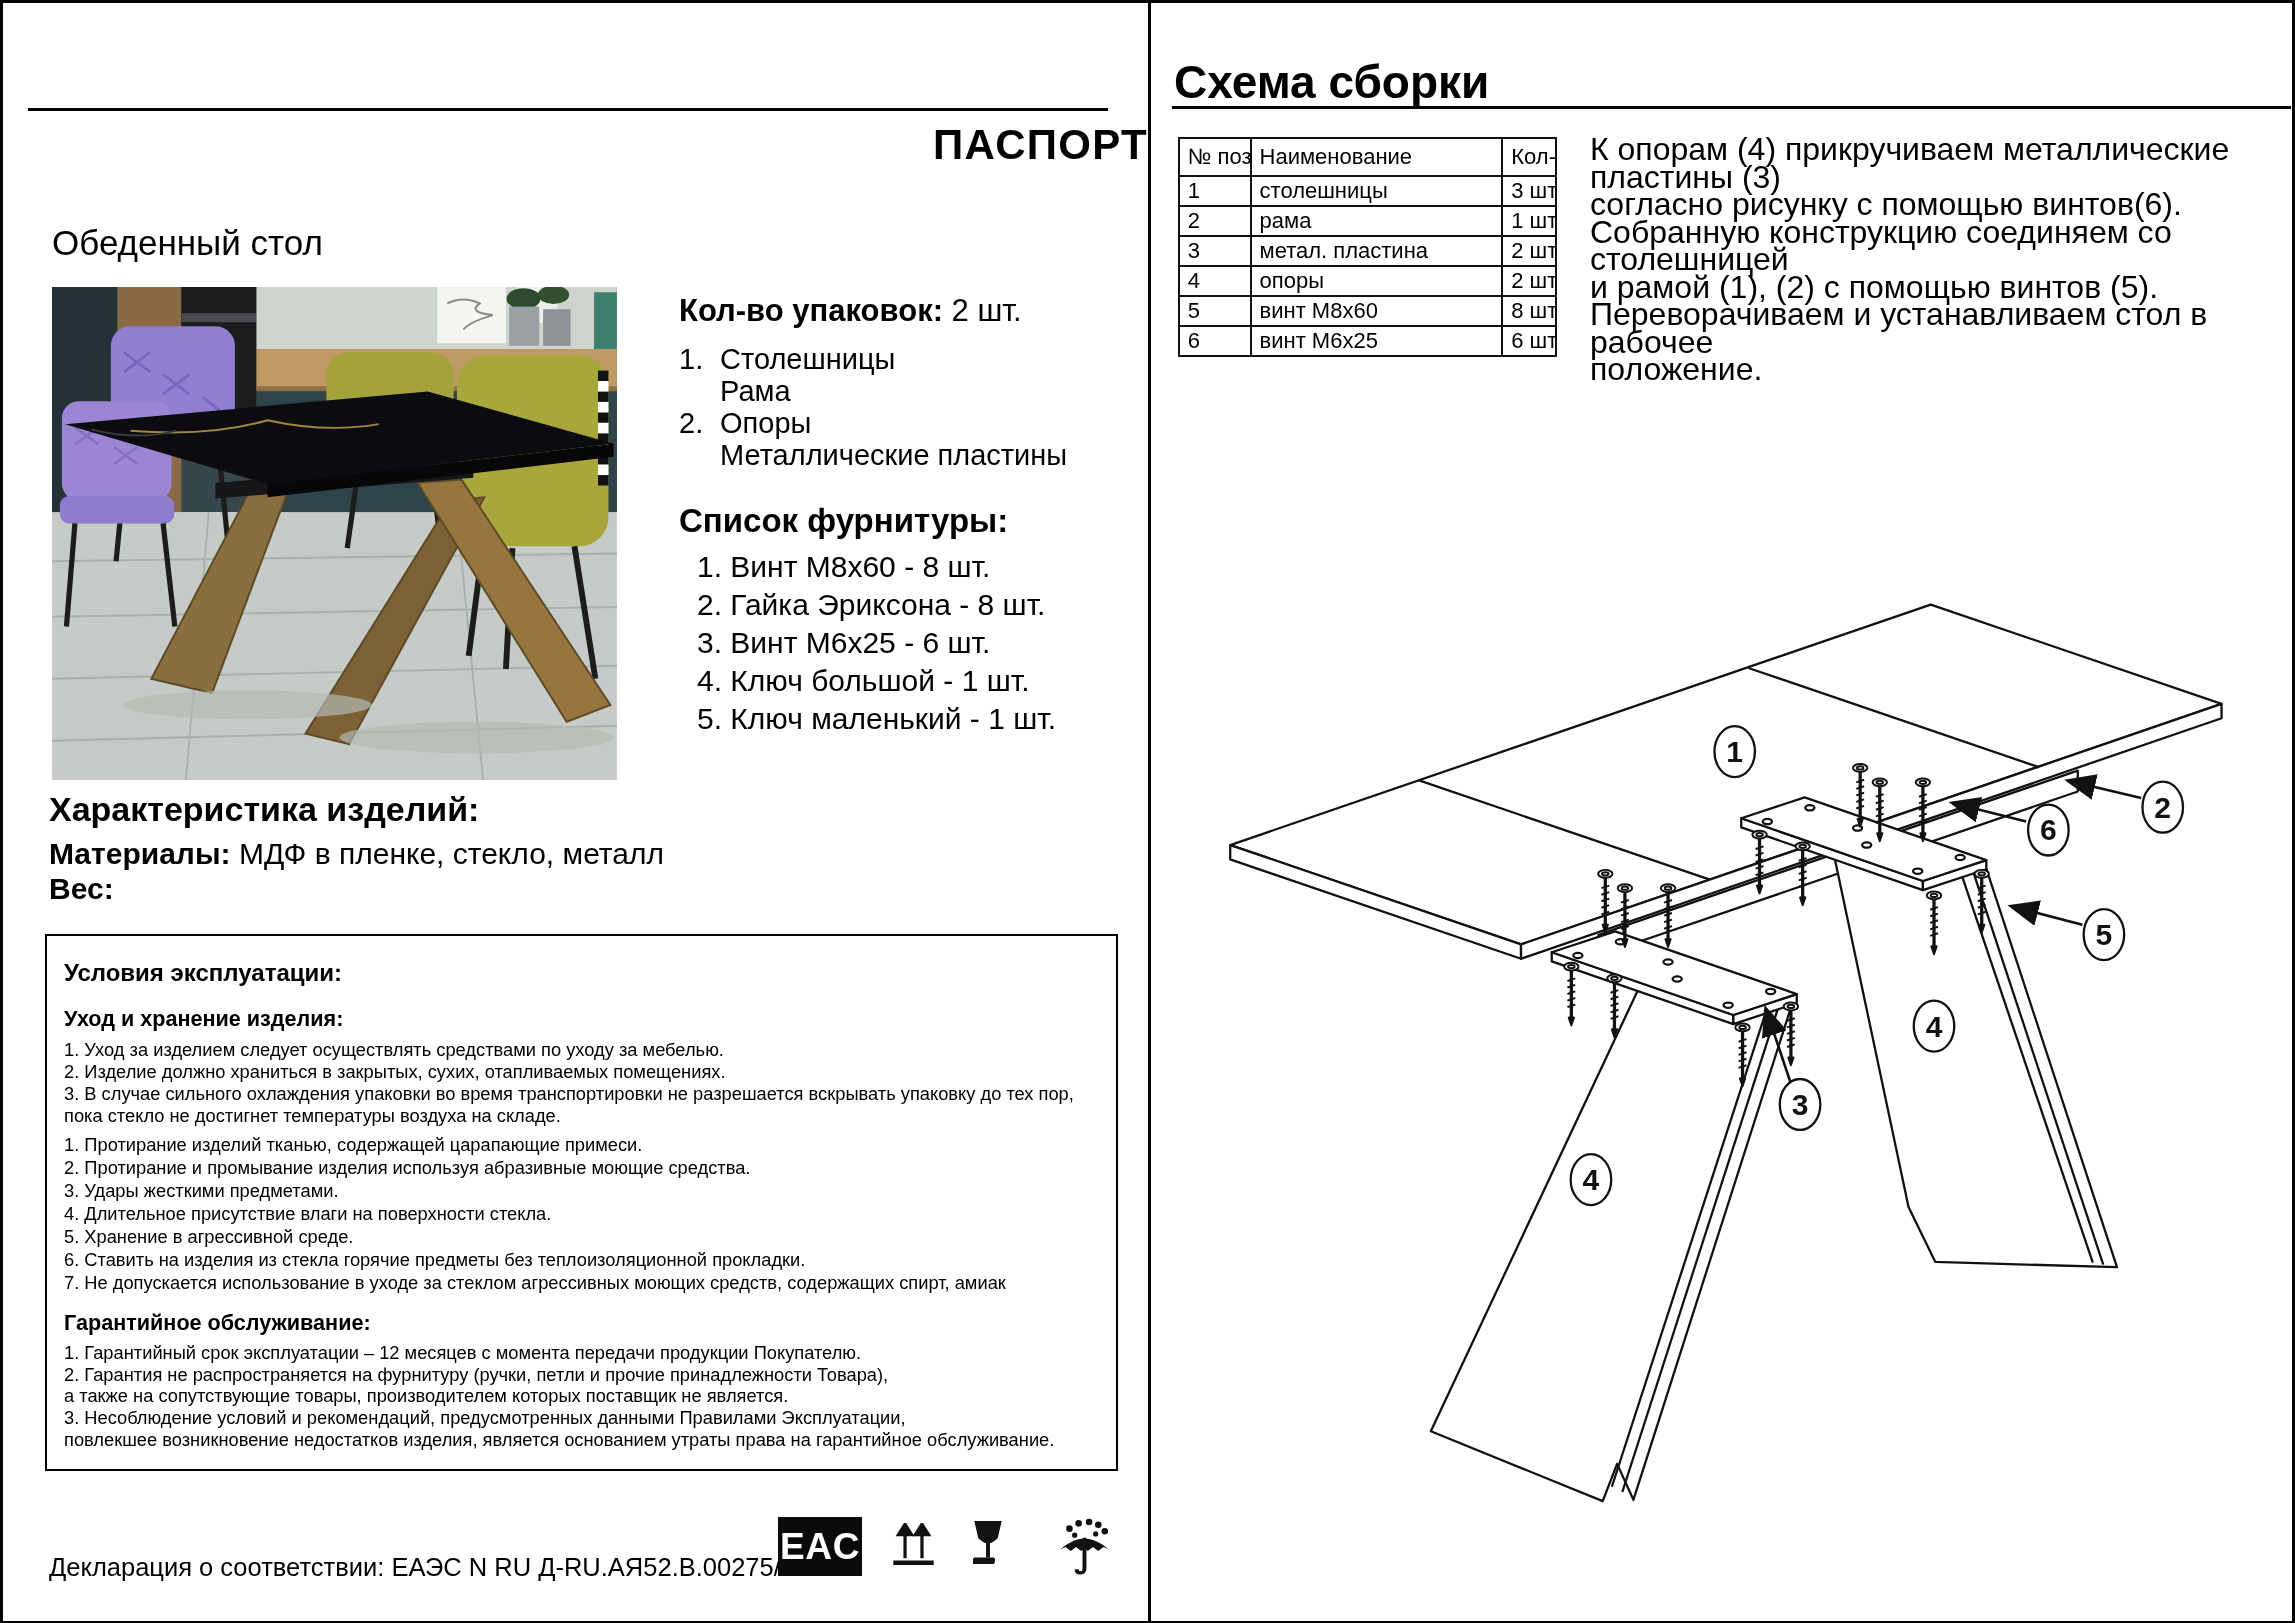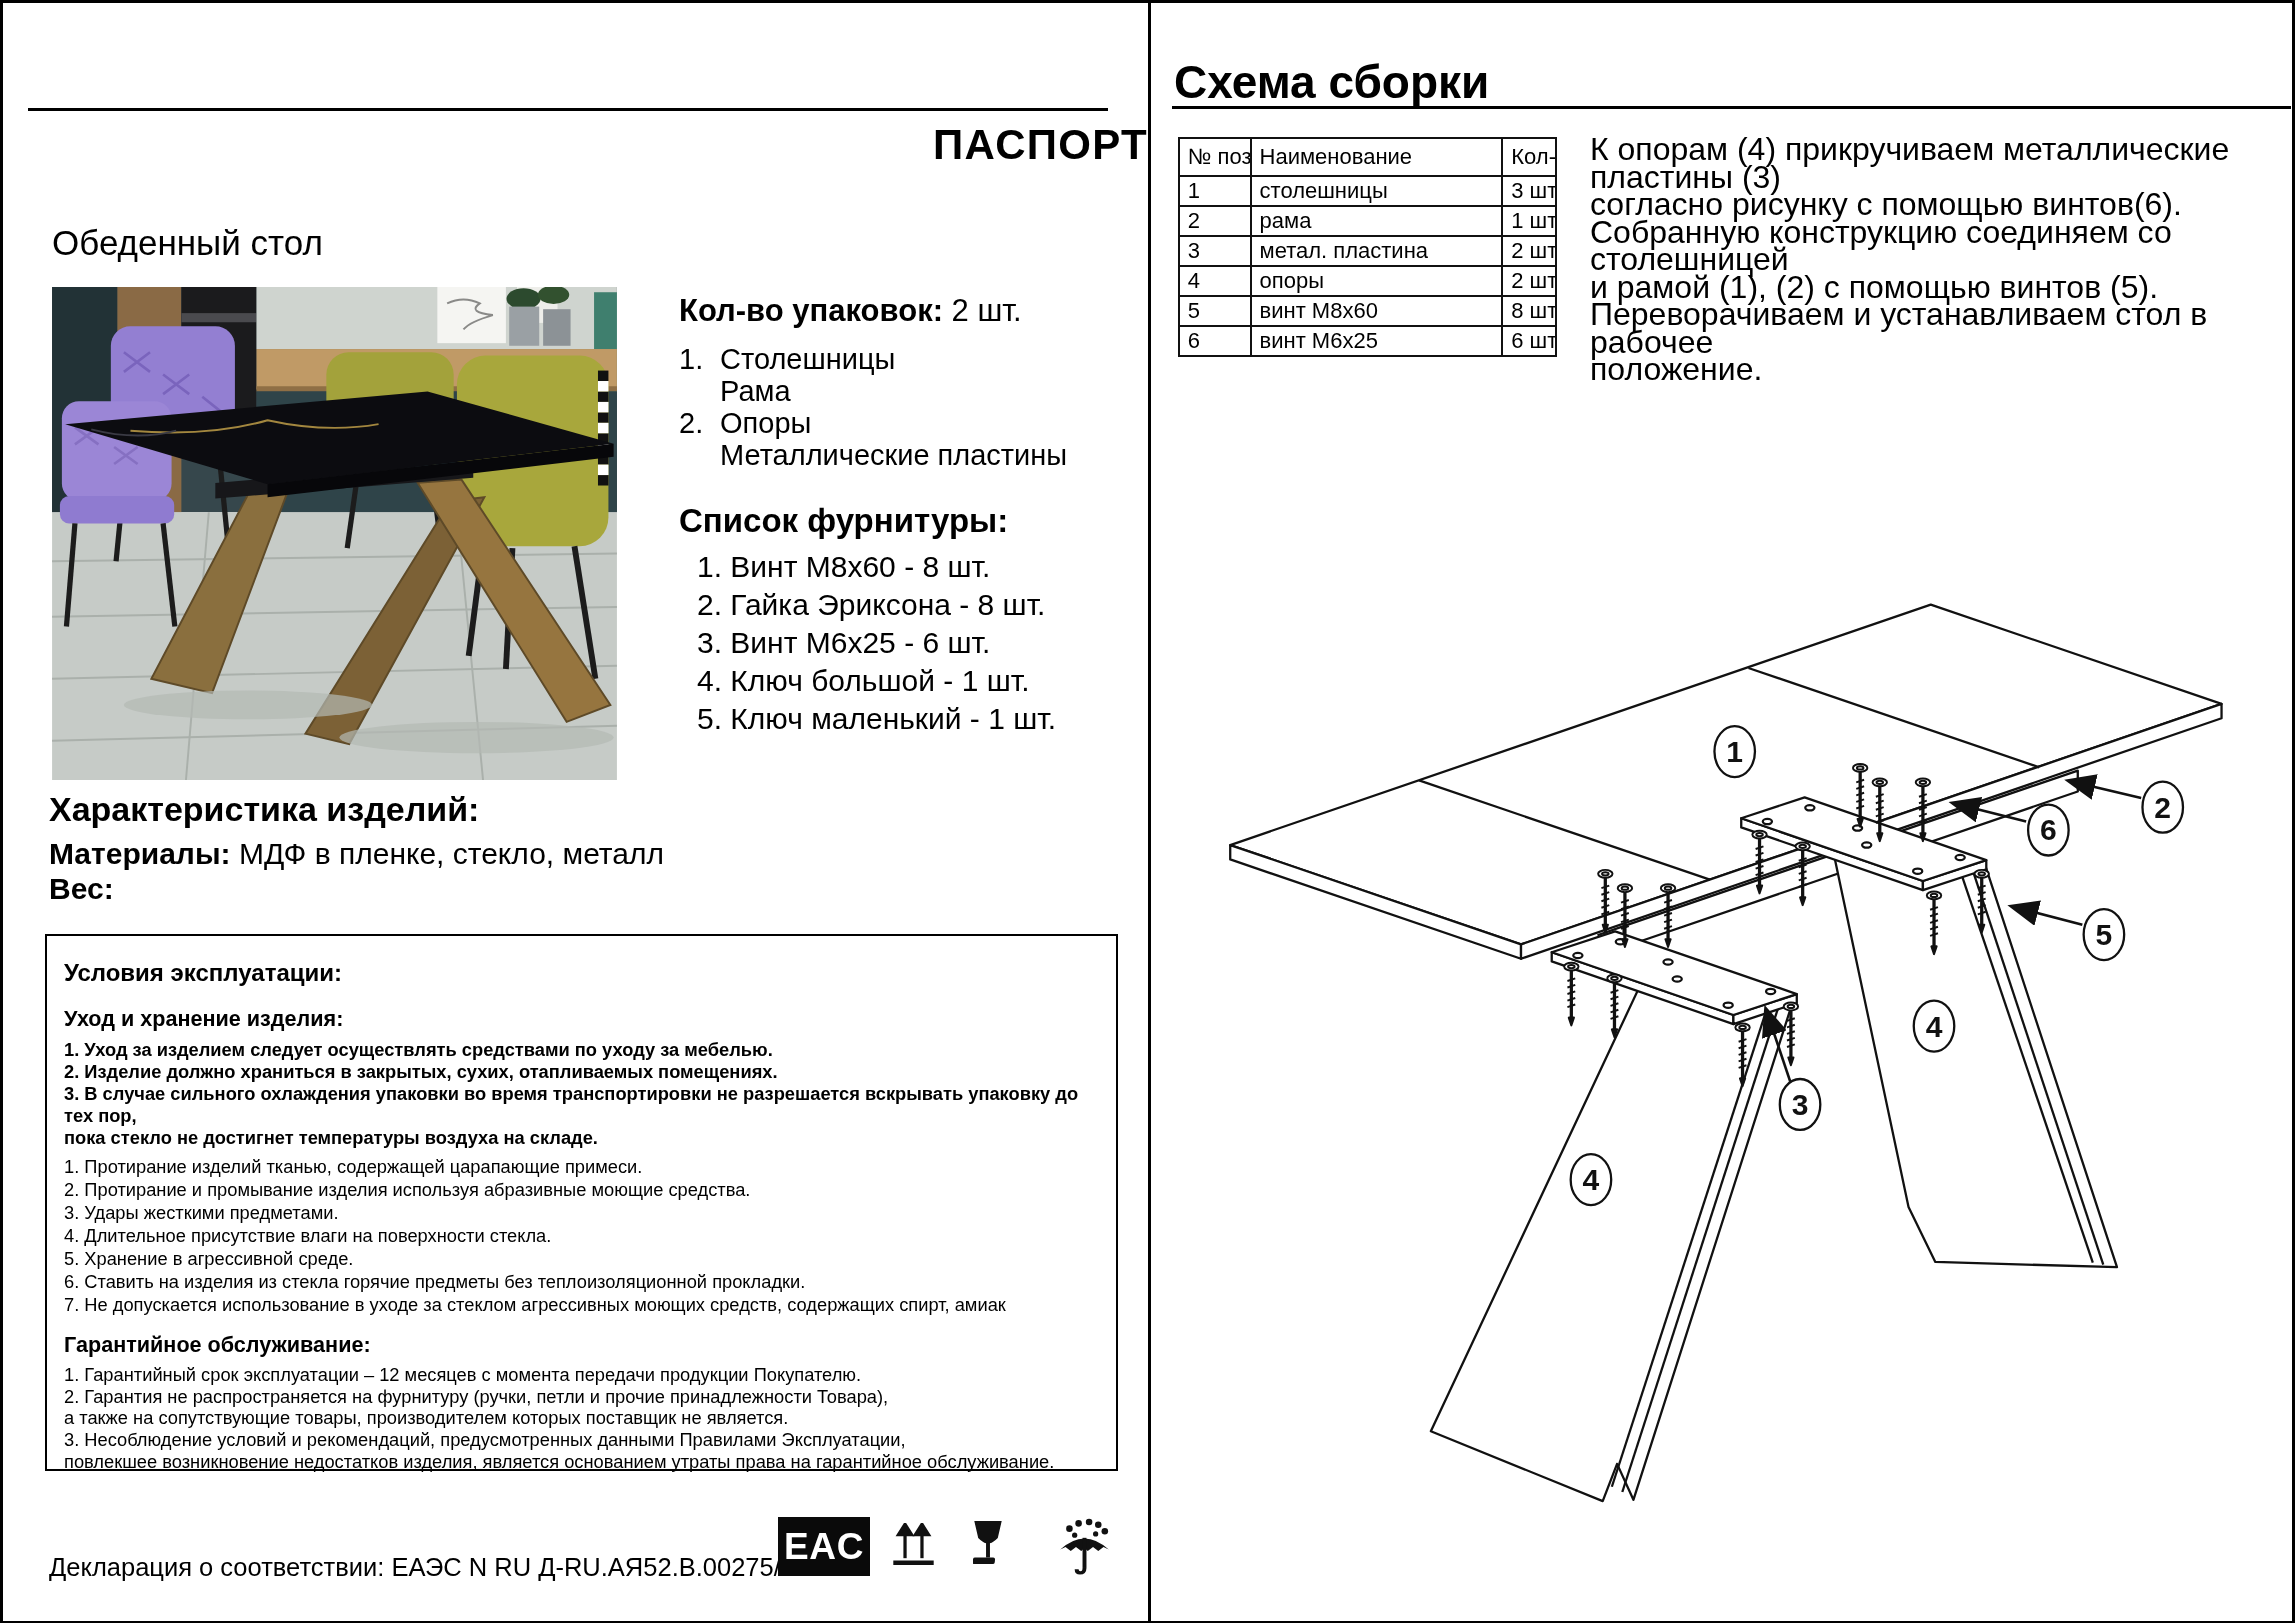--- a/index.html
+++ b/index.html
@@ -17,25 +17,25 @@
   .pk-list .mk{display:inline-block;width:41px;}
   .hw-title{font-size:33px;font-weight:bold;}
   .hw-list{font-size:30px;line-height:38px;margin-left:18px;}
   .char-title{font-size:34px;font-weight:bold;}
   .mat-line{font-size:30px;}
   .cond-box{width:1073px;height:537px;border:2.6px solid #000;box-sizing:border-box;
             padding:6.5px 17px 0 17px;}
   .cond-title{font-size:24px;font-weight:bold;text-align:left;margin-top:16px;}
   .sec-title{font-size:21.6px;font-weight:bold;margin-top:19.6px;}
   .cond-lines{font-size:18.3px;margin-top:6.5px;}
-  .lh34 div{line-height:22px;font-weight:bold;}
+  .lh34 div{line-height:22px;}
   .lh35 div{line-height:23px;}
   .lh33 div{line-height:21.6px;}
   .decl{font-size:25.5px;}
-  .eac-box{width:92px;height:59px;background:#0a0a0a;color:#fff;display:flex;
+  .eac-box{width:84px;height:59px;background:#0a0a0a;color:#fff;display:flex;
            align-items:center;justify-content:center;font-size:37px;font-weight:bold;
            letter-spacing:0.7px;}
   .scheme-title{font-size:46px;font-weight:bold;}
   table.parts{border-collapse:collapse;table-layout:fixed;font-size:22px;}
   table.parts td{border:2px solid #111;padding:0 0 0 7.8px;height:30px;box-sizing:border-box;
                  overflow:hidden;white-space:nowrap;}
   table.parts tr.hdr td{height:38px;}
   table.parts{border:2.6px solid #111;}
   .instr{font-size:32px;line-height:27.5px;}
   svg text.callout{font-size:46px;font-weight:bold;font-family:"Liberation Sans",sans-serif;}

